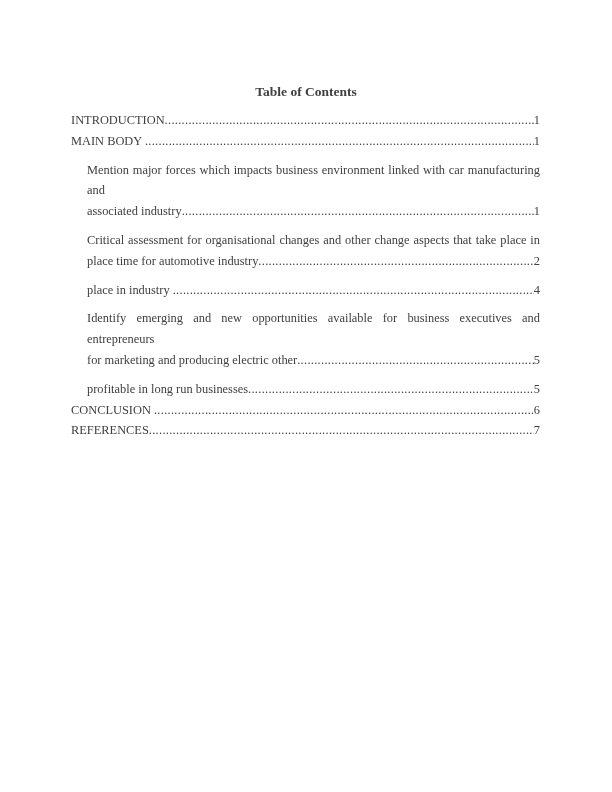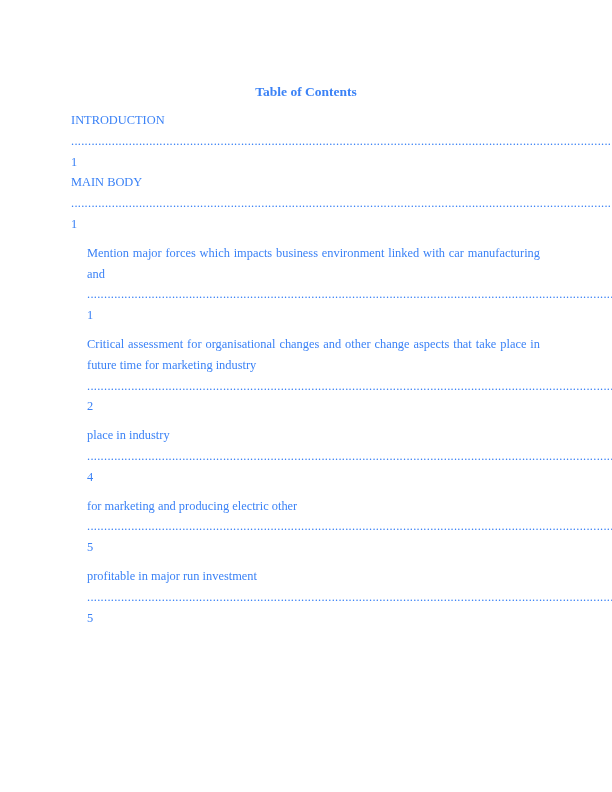--- a/index.html
+++ b/index.html
@@ -7,21 +7,21 @@
     padding: 0;
     background: #ffffff;
   }
   .sheet {
     position: relative;
     width: 612px;
     height: 628px;
     background: #ffffff;
     overflow: hidden;
     font-family: "Liberation Serif", "DejaVu Serif", serif;
-    color: #3b82f6;
+    color: #404040;
   }
   .doc-title {
     position: absolute;
     left: 0;
     right: 0;
     top: 83px;
     text-align: center;
     font-size: 13.5px;
     font-weight: 700;
     line-height: 18px;
@@ -40,21 +40,20 @@
   }
   .toc-line-full {
     text-align: justify;
     text-align-last: justify;
     text-justify: inter-word;
     white-space: normal;
   }
   .toc-line-leader {
     display: flex;
     align-items: baseline;
-    flex-direction: column;
   }
   .toc-text {
     white-space: pre;
     flex: 0 0 auto;
   }
   .leader {
     flex: 1 1 auto;
     overflow: hidden;
     white-space: nowrap;
     letter-spacing: 0.3px;
@@ -79,49 +78,51 @@
       <div class="toc-entry">
         <div class="toc-line toc-line-leader">
           <span class="toc-text">MAIN BODY </span>
           <span class="leader">............................................................................................................................................................................................................................................................................................................</span>
           <span class="page-num">1</span>
         </div>
       </div>
       <div class="toc-entry lvl2">
         <div class="toc-line toc-line-full">Mention major forces which impacts business environment linked with car manufacturing and</div>
         <div class="toc-line toc-line-leader">
+          <span class="toc-text">associated industry</span>
           <span class="leader">............................................................................................................................................................................................................................................................................................................</span>
           <span class="page-num">1</span>
         </div>
       </div>
       <div class="toc-entry lvl2">
         <div class="toc-line toc-line-full">Critical assessment for organisational changes and other change aspects that take place in</div>
         <div class="toc-line toc-line-leader">
-          <span class="toc-text">future time for marketing industry</span>
+          <span class="toc-text">place time for automotive industry</span>
           <span class="leader">............................................................................................................................................................................................................................................................................................................</span>
           <span class="page-num">2</span>
         </div>
       </div>
       <div class="toc-entry lvl2">
         <div class="toc-line toc-line-leader">
           <span class="toc-text">place in industry </span>
           <span class="leader">............................................................................................................................................................................................................................................................................................................</span>
           <span class="page-num">4</span>
         </div>
       </div>
       <div class="toc-entry lvl2">
+        <div class="toc-line toc-line-full">Identify emerging and new opportunities available for business executives and entrepreneurs</div>
         <div class="toc-line toc-line-leader">
           <span class="toc-text">for marketing and producing electric other</span>
           <span class="leader">............................................................................................................................................................................................................................................................................................................</span>
           <span class="page-num">5</span>
         </div>
       </div>
       <div class="toc-entry lvl2">
         <div class="toc-line toc-line-leader">
-          <span class="toc-text">profitable in major run investment</span>
+          <span class="toc-text">profitable in long run businesses</span>
           <span class="leader">............................................................................................................................................................................................................................................................................................................</span>
           <span class="page-num">5</span>
         </div>
       </div>
       <div class="toc-entry">
         <div class="toc-line toc-line-leader">
           <span class="toc-text">CONCLUSION </span>
           <span class="leader">............................................................................................................................................................................................................................................................................................................</span>
           <span class="page-num">6</span>
         </div>

